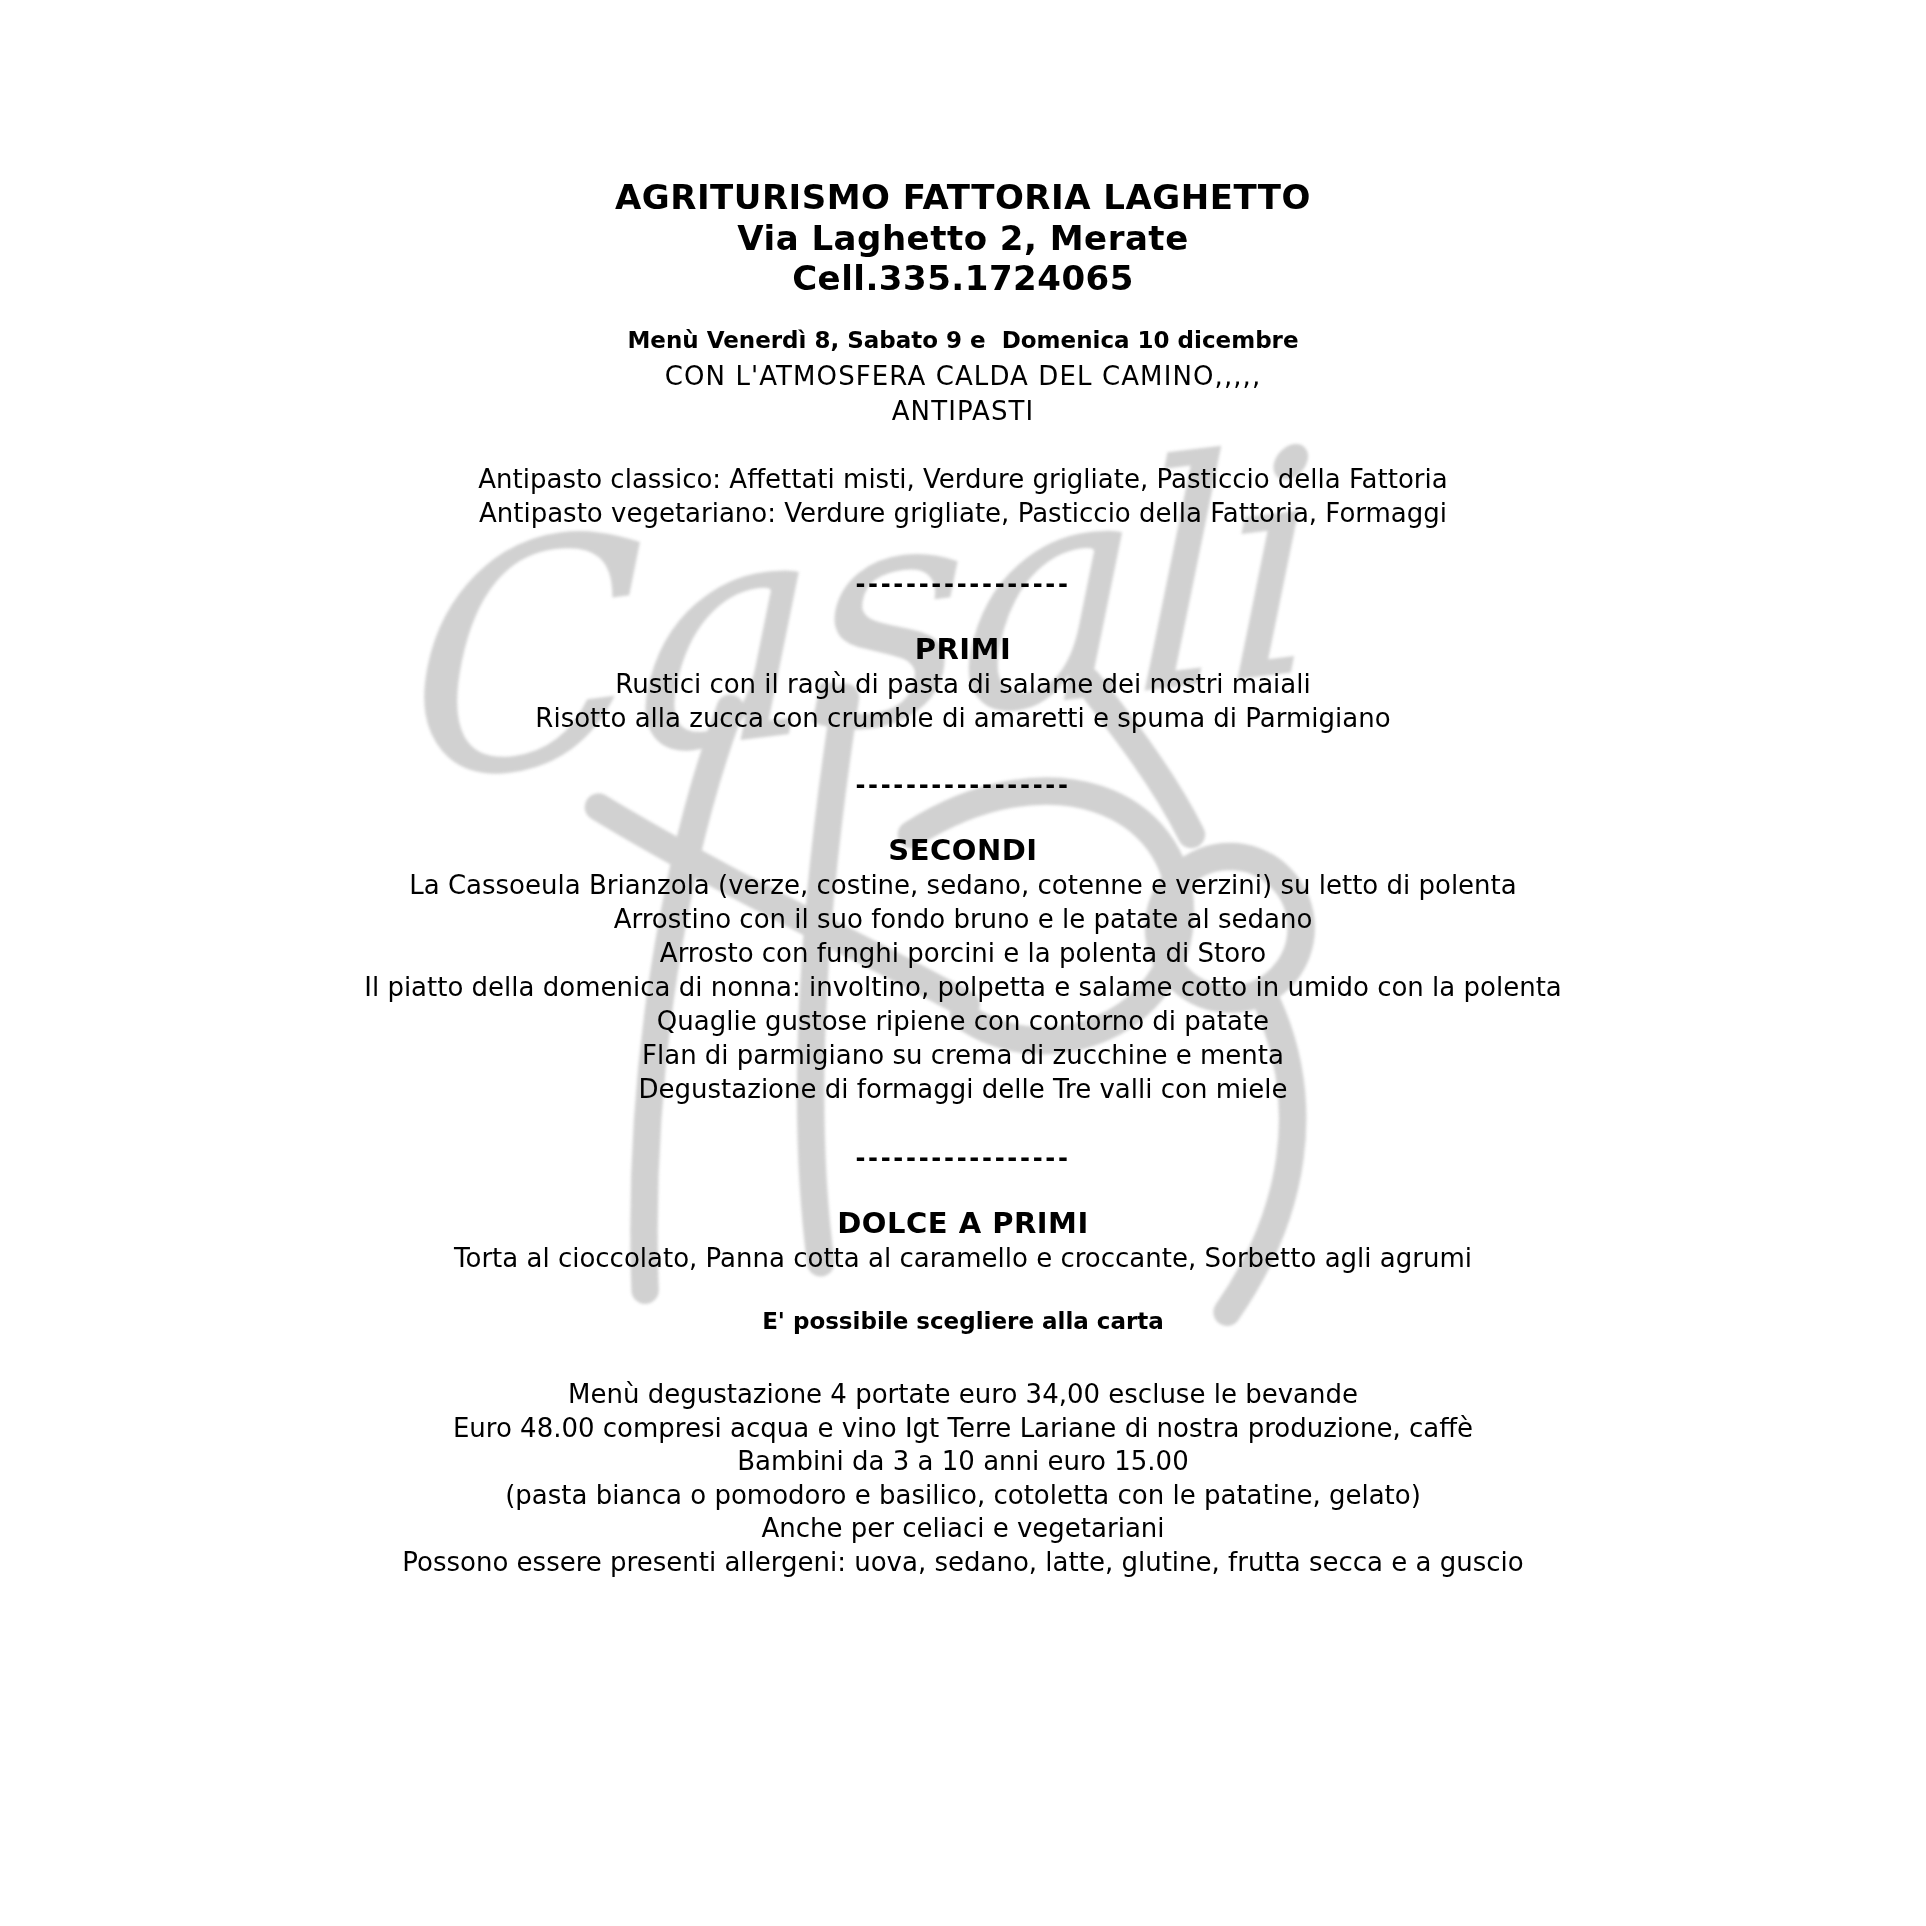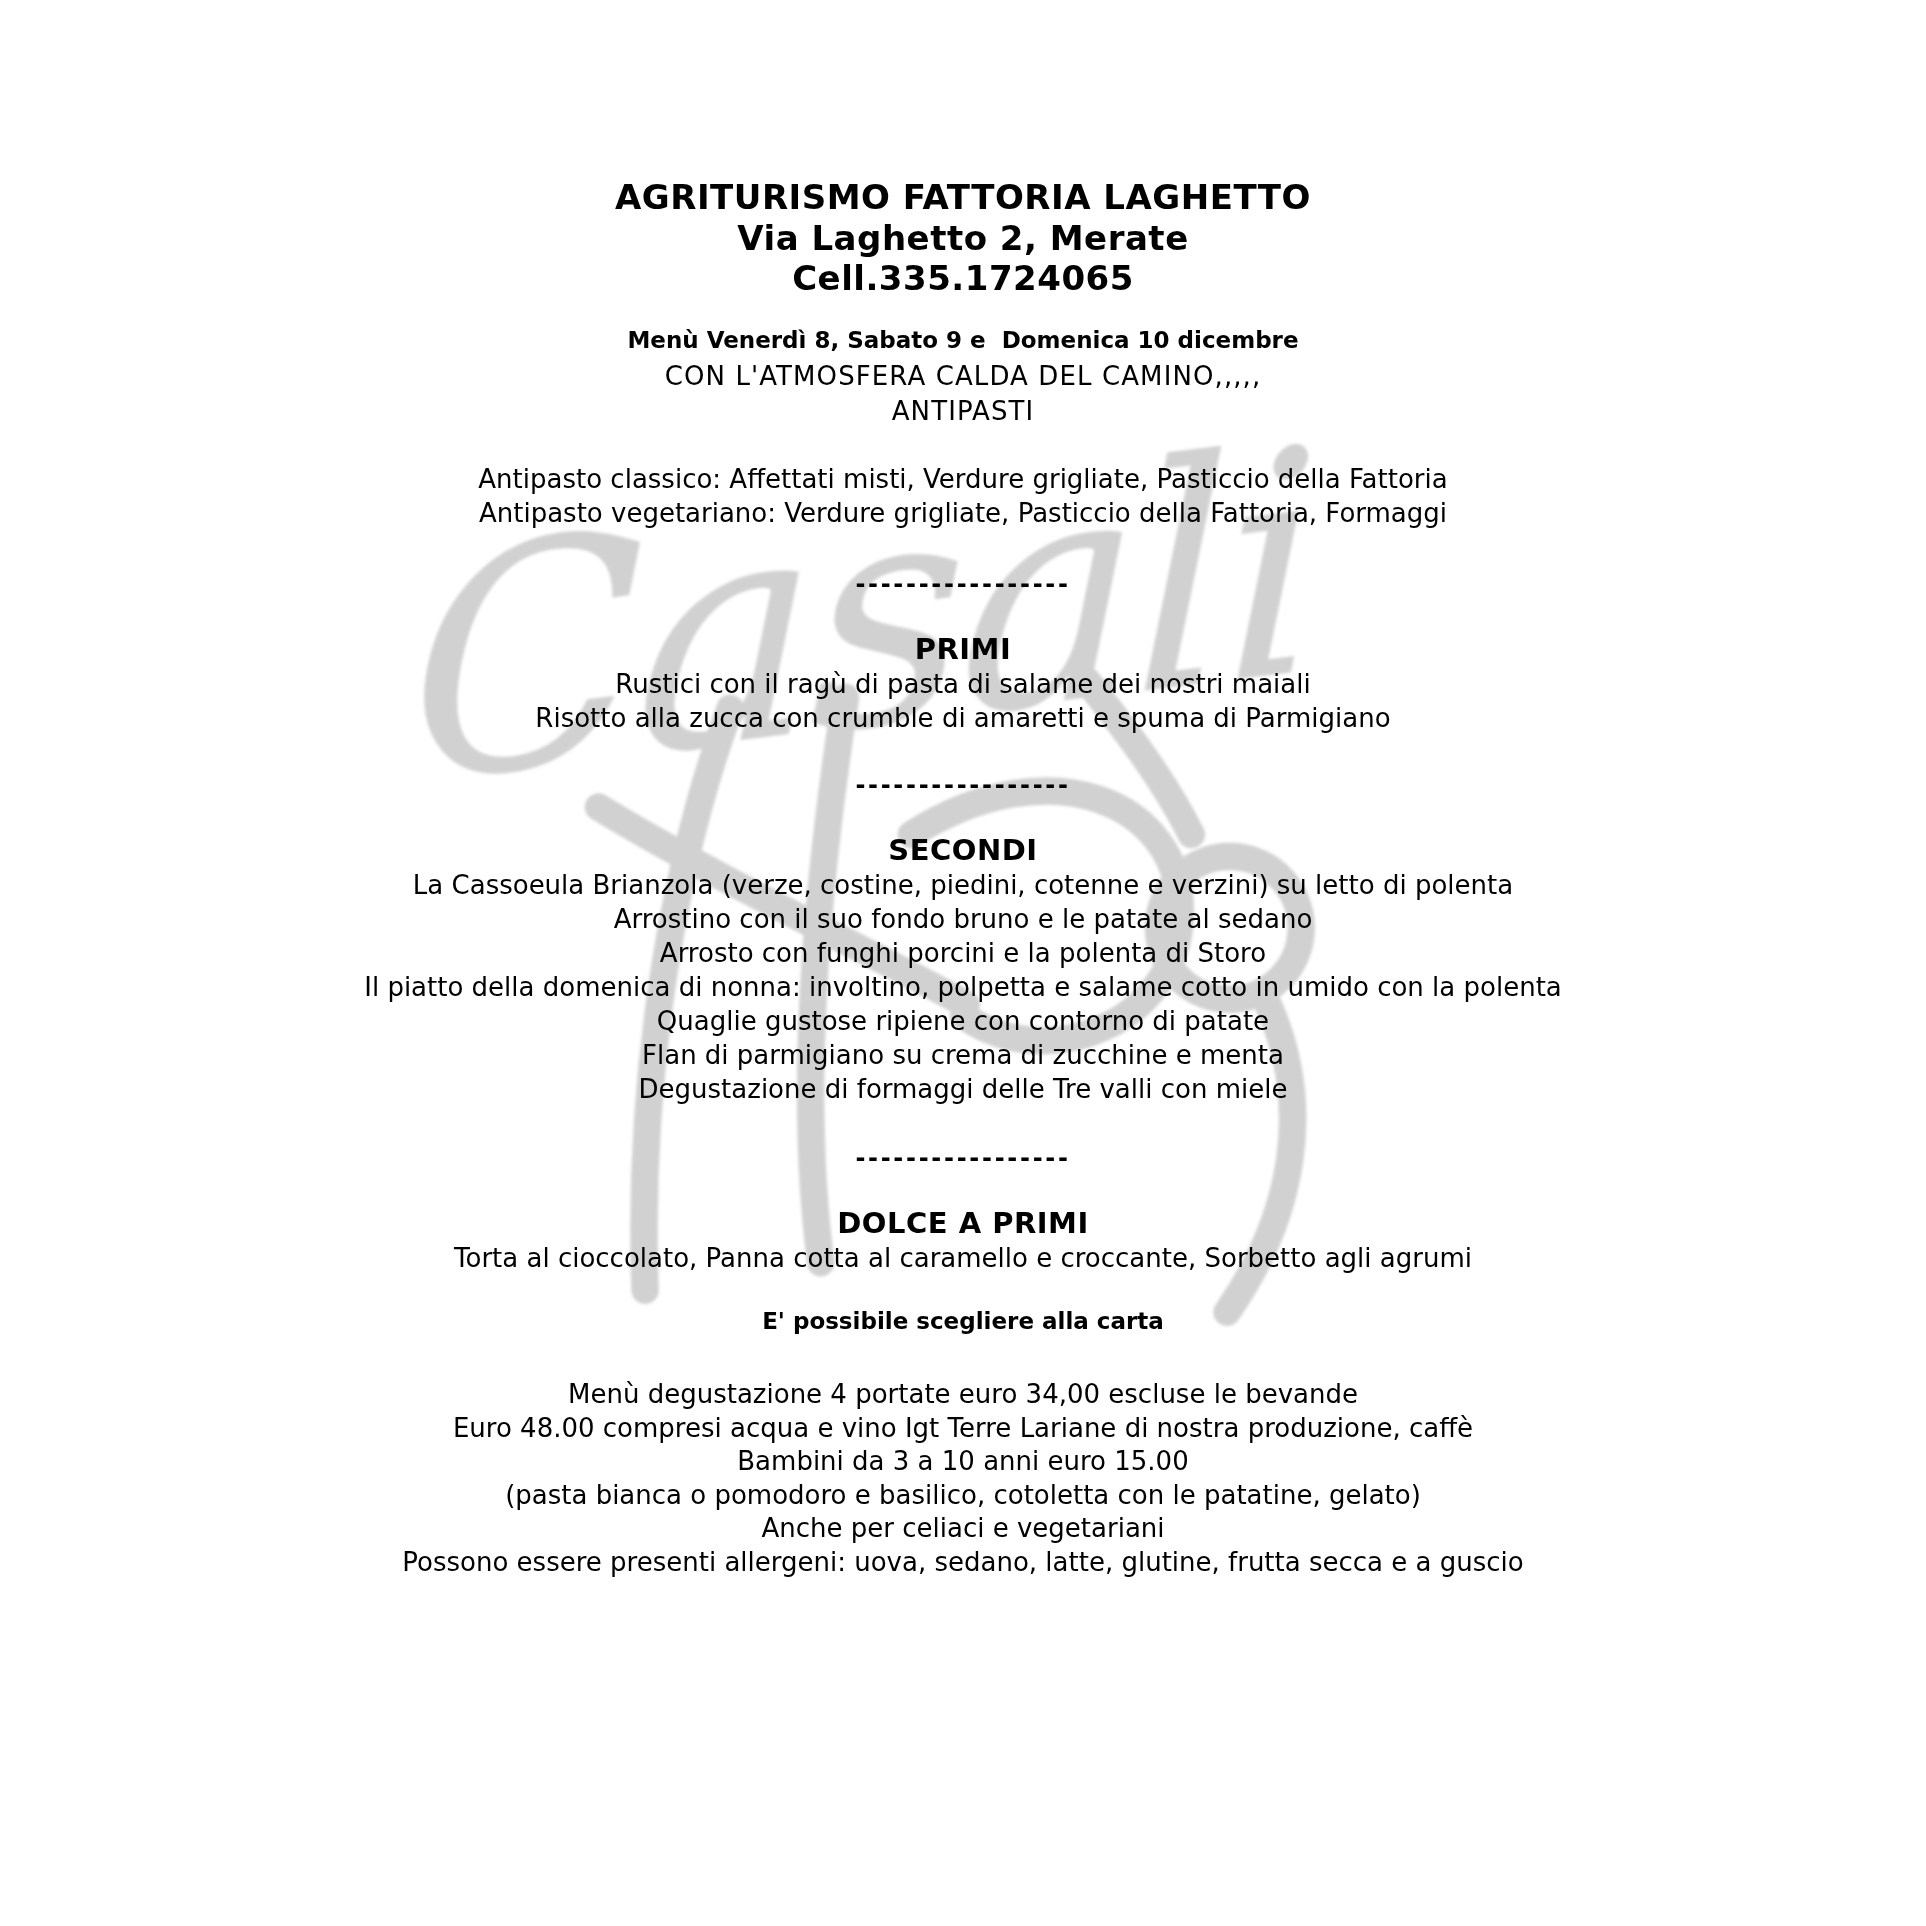--- a/index.html
+++ b/index.html
@@ -94,21 +94,21 @@
 
     <div class="line divider" style="top:572px">-----------------</div>
 
     <div class="line heading" style="top:635px">PRIMI</div>
     <div class="line body-txt" style="top:671px">Rustici con il ragù di pasta di salame dei nostri maiali</div>
     <div class="line body-txt" style="top:705px">Risotto alla zucca con crumble di amaretti e spuma di Parmigiano</div>
 
     <div class="line divider" style="top:773px">-----------------</div>
 
     <div class="line heading" style="top:836px">SECONDI</div>
-    <div class="line body-txt" style="top:872px">La Cassoeula Brianzola (verze, costine, piedini, cotenne e verzini) su letto di polenta</div>
+    <div class="line body-txt" style="top:872px">La Cassoeula Brianzola (verze, costine, sedano, cotenne e verzini) su letto di polenta</div>
     <div class="line body-txt" style="top:906px">Arrostino con il suo fondo bruno e le patate al sedano</div>
     <div class="line body-txt" style="top:940px">Arrosto con funghi porcini e la polenta di Storo</div>
     <div class="line body-txt" style="top:974px">Il piatto della domenica di nonna: involtino, polpetta e salame cotto in umido con la polenta</div>
     <div class="line body-txt" style="top:1008px">Quaglie gustose ripiene con contorno di patate</div>
     <div class="line body-txt" style="top:1042px">Flan di parmigiano su crema di zucchine e menta</div>
     <div class="line body-txt" style="top:1076px">Degustazione di formaggi delle Tre valli con miele</div>
 
     <div class="line divider" style="top:1146px">-----------------</div>
 
     <div class="line heading" style="top:1209px">DOLCE A PRIMI</div>

